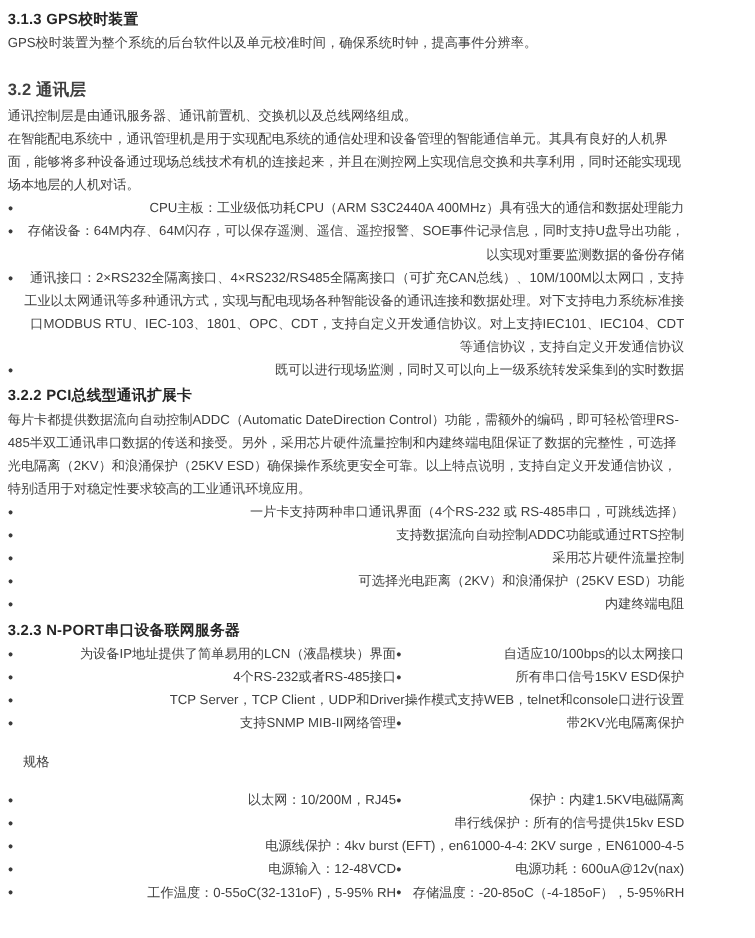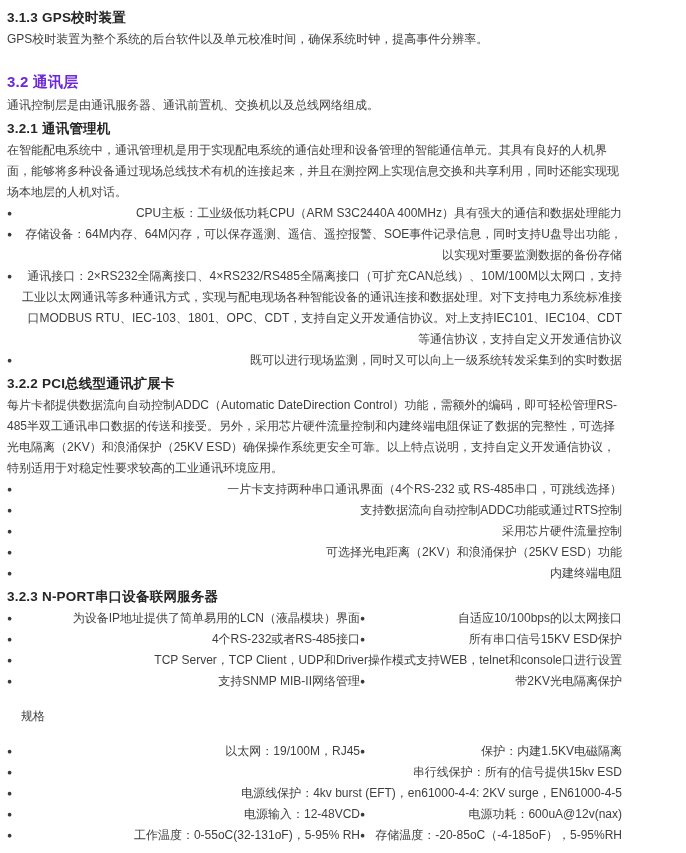--- a/index.html
+++ b/index.html
@@ -11,21 +11,21 @@
     font-size: 12px;
     color: #3f3f3f;
     -webkit-font-smoothing: antialiased;
   }
   #doc {
     box-sizing: border-box;
     width: 629px; height: 853px;
     padding: 5px 7px 0 7px;
   }
   .h1 {
-    font-size: 15px; font-weight: bold; color: #6d28d9;
+    font-size: 15px; font-weight: bold; color: #404040;
     line-height: 23px; margin: 6px 0 2px 0;
     letter-spacing: 0.2px;
   }
   .h2 {
     font-size: 13.5px; font-weight: bold; color: #262626;
     line-height: 22px; margin: 2px 0 0 0;
     letter-spacing: 0.2px;
   }
   .p { line-height: 21px; margin: 0; }
   .label { line-height: 21px; margin: 14px; }
@@ -44,21 +44,20 @@
 </style>
 </head>
 <body>
 
 <div id="doc">
     <div class="h2">3.1.3 GPS校时装置</div>
     <div class="p">GPS校时装置为整个系统的后台软件以及单元校准时间，确保系统时钟，提高事件分辨率。</div>
     <div class="gap"></div>
     <div class="h1">3.2 通讯层</div>
     <div class="p">通讯控制层是由通讯服务器、通讯前置机、交换机以及总线网络组成。</div>
-    <div class="h2">3.2.1 通讯管理机</div>
     <div class="p">在智能配电系统中，通讯管理机是用于实现配电系统的通信处理和设备管理的智能通信单元。其具有良好的人机界面，能够将多种设备通过现场总线技术有机的连接起来，并且在测控网上实现信息交换和共享利用，同时还能实现现场本地层的人机对话。</div>
     <div class="bul">
       <span class="dot">●</span>
       <span class="btext">CPU主板：工业级低功耗CPU（ARM S3C2440A 400MHz）具有强大的通信和数据处理能力</span>
     </div>
     <div class="bul">
       <span class="dot">●</span>
       <span class="btext">存储设备：64M内存、64M闪存，可以保存遥测、遥信、遥控报警、SOE事件记录信息，同时支持U盘导出功能，以实现对重要监测数据的备份存储</span>
     </div>
     <div class="bul">
@@ -123,21 +122,21 @@
       </div>
       <div class="col-right">
         <span class="dot">●</span>
         <span class="btext">带2KV光电隔离保护</span>
       </div>
     </div>
     <div class="label">规格</div>
     <div class="cols">
       <div class="col-left">
         <span class="dot">●</span>
-        <span class="btext">以太网：19/100M，RJ45</span>
+        <span class="btext">以太网：10/200M，RJ45</span>
       </div>
       <div class="col-right">
         <span class="dot">●</span>
         <span class="btext">保护：内建1.5KV电磁隔离</span>
       </div>
     </div>
     <div class="bul">
       <span class="dot">●</span>
       <span class="btext">串行线保护：所有的信号提供15kv ESD</span>
     </div>

